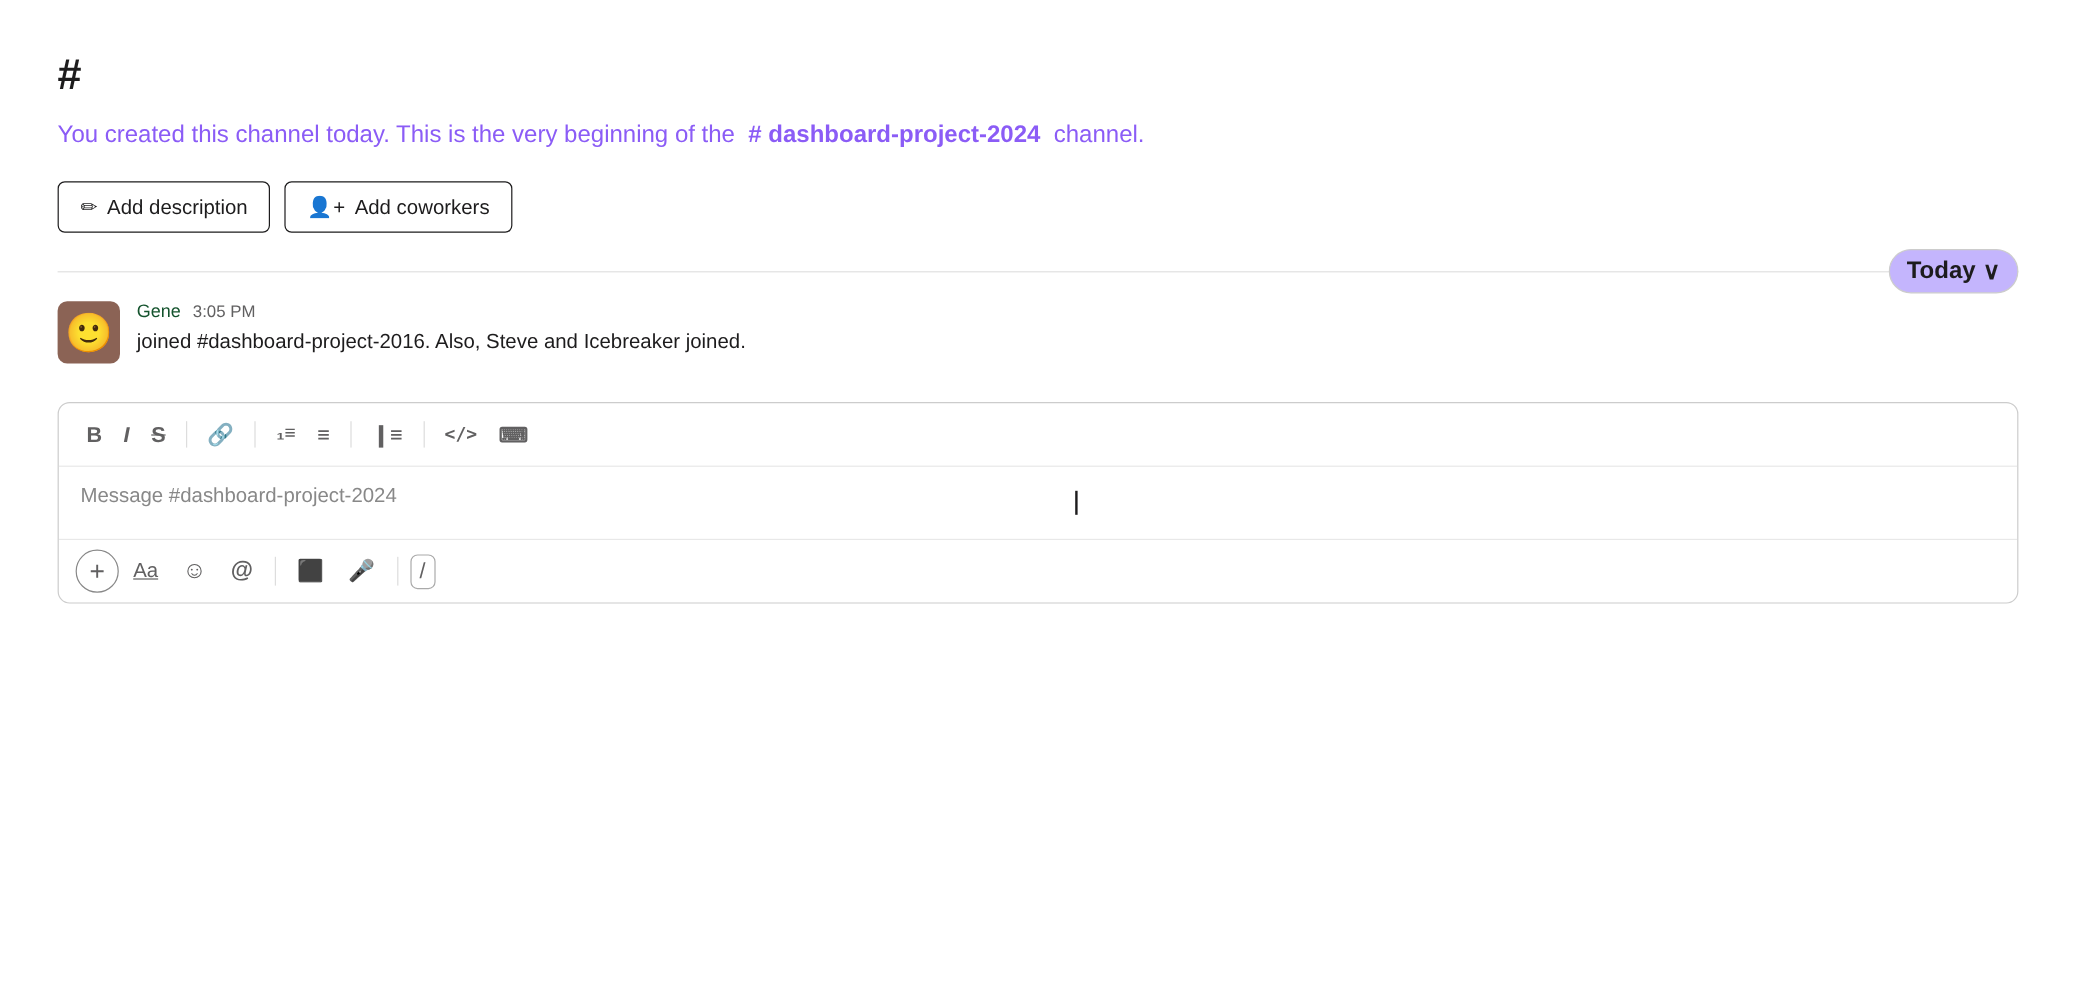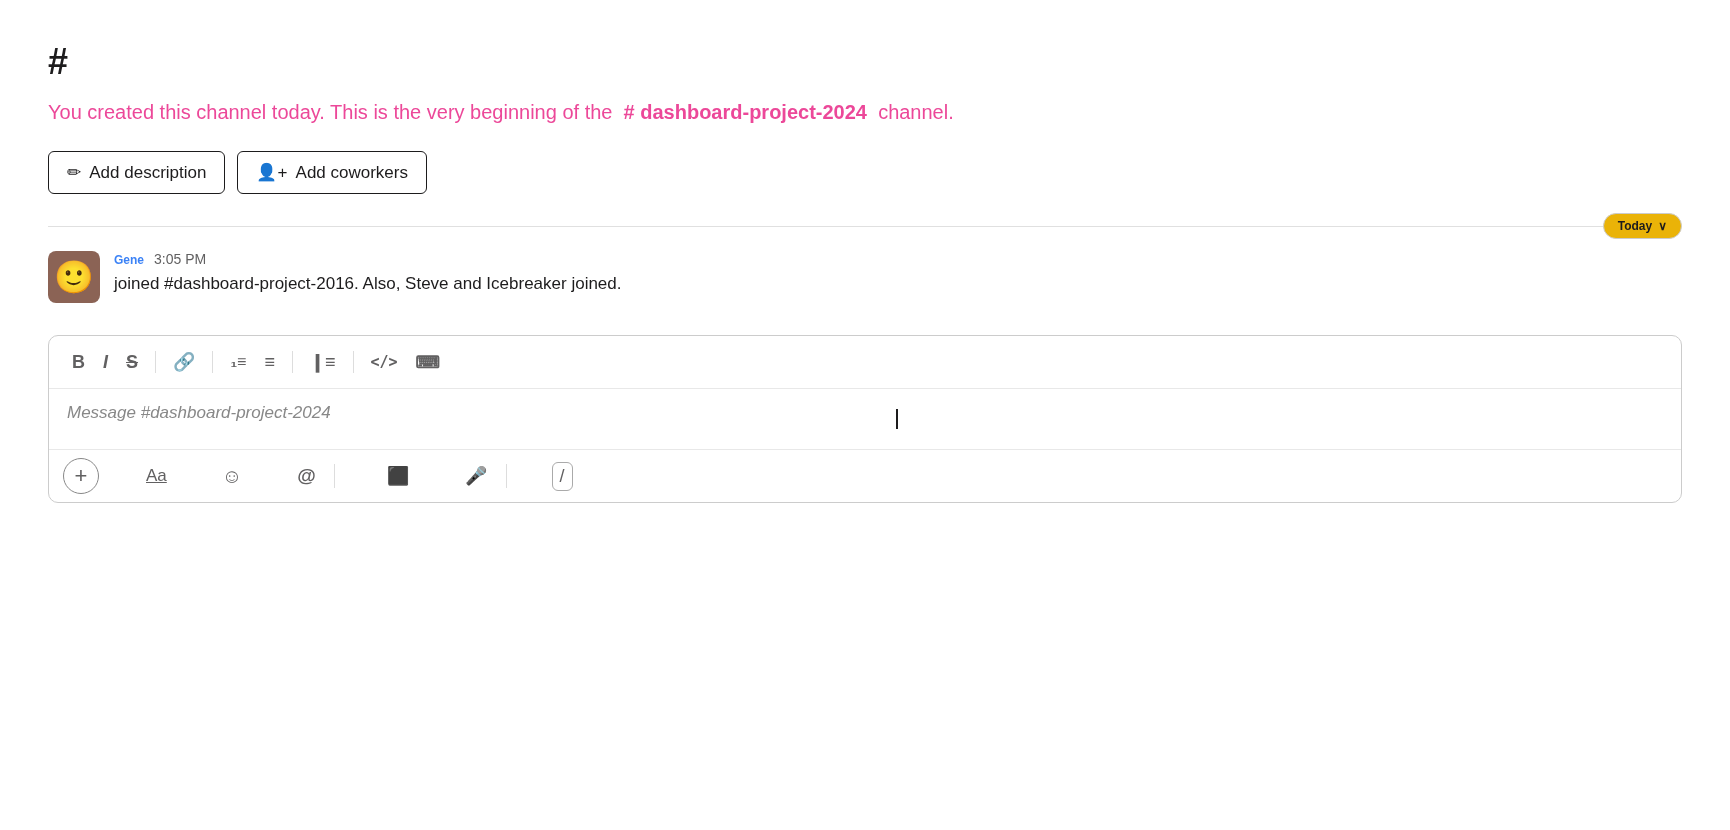--- a/index.html
+++ b/index.html
@@ -38,21 +38,21 @@
 
     .channel-title .hash-icon {
       font-weight: 900;
       font-size: 36px;
       color: #1d1c1d;
       margin-right: 2px;
     }
 
     .channel-description-text {
       font-size: 20px;
-      color: #ec4899;
+      color: #8b5cf6;
       margin-bottom: 24px;
       line-height: 1.5;
     }
 
     .channel-description-text strong {
       font-weight: 800;
     }
 
     .action-buttons {
       display: flex;
@@ -82,25 +82,25 @@
       margin-bottom: 24px;
       border-top: 1px solid #e0e0e0;
       padding-top: 0;
     }
 
     .today-badge {
       position: absolute;
       right: 0;
       top: 50%;
       transform: translateY(-50%);
-      background: #eab308;
+      background: #c4b5fd;
       border: 1.5px solid #ccc;
       border-radius: 20px;
       padding: 5px 14px;
-      font-size: 12px;
+      font-size: 20px;
       font-weight: 600;
       color: #1d1c1d;
       display: flex;
       align-items: center;
       gap: 6px;
       cursor: pointer;
       margin-top: -1px;
     }
 
     .message-section {
@@ -133,23 +133,23 @@
     }
 
     .message-header {
       display: flex;
       align-items: baseline;
       gap: 10px;
       margin-bottom: 4px;
     }
 
     .message-author {
-      font-size: 12px;
-      font-weight: 700;
-      color: #3b82f6;
+      font-size: 15px;
+      font-weight: 400;
+      color: #14532d;
     }
 
     .message-time {
       font-size: 14px;
       color: #616061;
     }
 
     .message-body {
       font-size: 17px;
       color: #1d1c1d;
@@ -203,21 +203,20 @@
       margin: 0 6px;
     }
 
     .composer-input-area {
       padding: 14px 18px;
       min-height: 60px;
       font-size: 17px;
       color: #888;
       cursor: text;
       position: relative;
-      font-style: italic;
     }
 
     .cursor-blink {
       display: inline-block;
       width: 2px;
       height: 20px;
       background: #1d1c1d;
       vertical-align: middle;
       margin-left: 4px;
       position: absolute;
@@ -238,21 +237,20 @@
       background: none;
       border: none;
       cursor: pointer;
       padding: 6px 8px;
       border-radius: 50%;
       font-size: 19px;
       color: #616061;
       display: flex;
       align-items: center;
       justify-content: center;
-      margin-left: 35px;
     }
 
     .bottom-divider {
       width: 1px;
       height: 24px;
       background: #ddd;
       margin: 0 6px;
     }
 
     .plus-btn {

